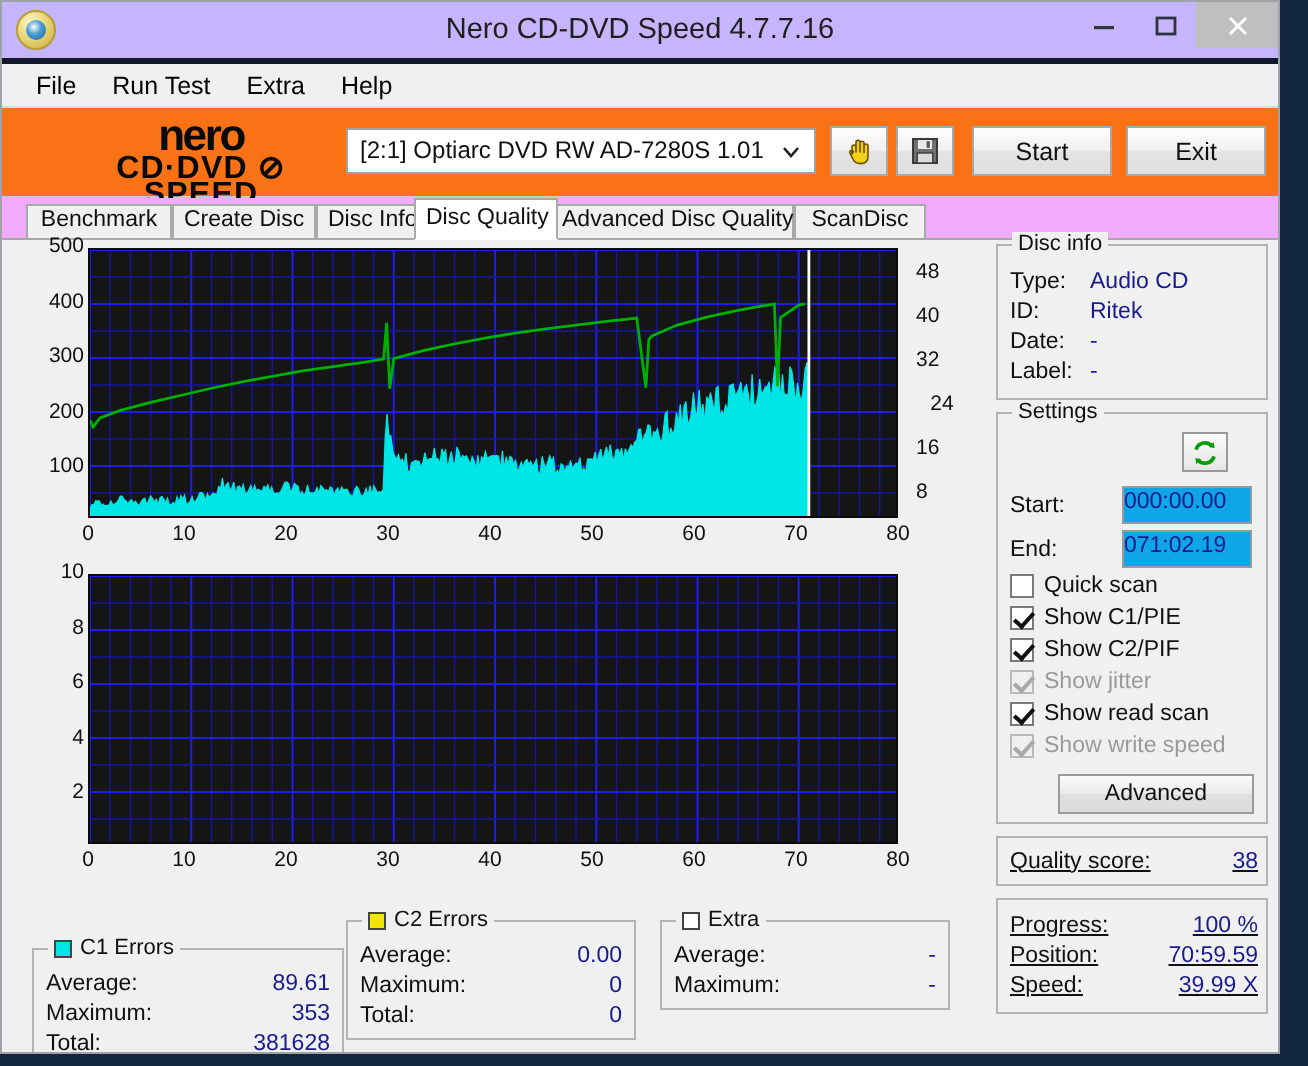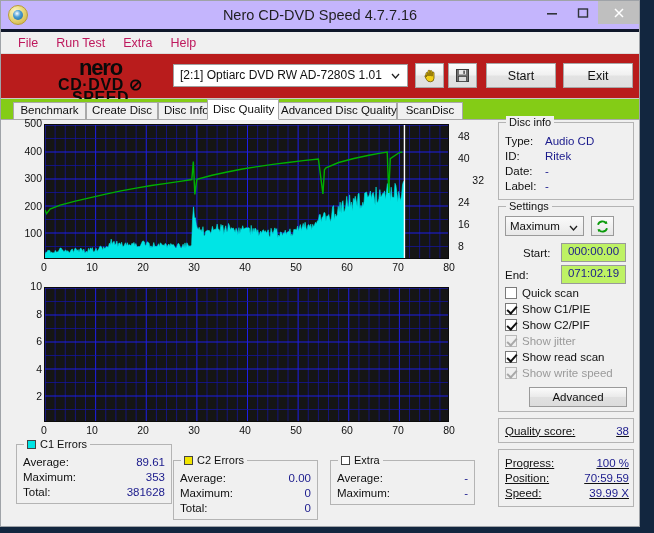--- a/index.html
+++ b/index.html
@@ -65,29 +65,29 @@
   
   #menubar {
     height: 22px;
     background: #f0f0f0;
     border-bottom: 1px solid #dcdcdc;
     padding-left: 8px;
     display: flex; align-items: center;
     box-sizing: border-box;
   }
   .menu-item {
-    font-size: 12.5px; color: #be185d;
+    font-size: 12.5px; color: #000000;
     padding: 2px 9px;
     white-space: nowrap;
   }
   
   #toolbar {
     position: relative;
     height: 44px;
-    background: #b91c1c;
+    background: #f97316;
     border-bottom: 1px solid #c9c9c9;
   }
   #nero-logo {
     position: absolute; left: 27px; top: 3px;
     width: 145px; height: 38px;
     text-align: center;
   }
   #nero-word {
     font-family: "Liberation Sans", sans-serif;
     font-weight: bold;
@@ -131,21 +131,21 @@
     font-size: 12.5px; color: #101010;
   }
   #btn-hand { left: 414px; width: 29px; }
   #btn-save { left: 447px; width: 29px; }
   #btn-start { left: 485px; width: 70px; }
   #btn-exit { left: 562px; width: 70px; }
   
   #tabstrip {
     position: relative;
     height: 20px;
-    background: #84cc16;
+    background: #f0abfc;
     padding-left: 0;
     box-sizing: border-box;
   }
   .tab {
     position: absolute; top: 3px;
     height: 17px;
     background: #f0f0f0;
     border: 1px solid #a9a9a9;
     border-bottom: none;
     box-sizing: border-box;
@@ -255,26 +255,26 @@
     position: absolute; left: 92px; top: 9px;
     width: 23px; height: 20px;
     background: linear-gradient(180deg,#fbfbfb 0%, #e6e6e6 100%);
     border: 1px solid #9a9a9a;
     box-sizing: border-box;
     display: flex; align-items: center; justify-content: center;
   }
   .tfield {
     position: absolute;
     width: 65px; height: 19px;
-    background: #bef264;
+    background: #0ea5e9;
     border: 1px solid #9a9a9a;
     box-sizing: border-box;
     font-size: 11.5px; color: #1a1a8c;
     line-height: 15px;
-    text-align: center;
+    text-align: left;
   }
   .tlabel { position: absolute; font-size: 11.5px; color: #101010; }
   .cbrow {
     position: absolute; left: 6px;
     display: flex; align-items: center; gap: 5px;
     font-size: 11.5px; color: #101010;
   }
   .cbrow.disabled { color: #9a9a9a; }
   .cb {
     width: 12px; height: 12px;
@@ -384,22 +384,22 @@
     <div class="chart-box" id="c1-chart" style="left:7px;top:2px;width:483px;height:168px">
 
       <div class="axlabel" style="left:0px;top:-5px;width:34px">500</div>
       <div class="axlabel" style="left:0px;top:22.6px;width:34px">400</div>
       <div class="axlabel" style="left:0px;top:50.2px;width:34px">300</div>
       <div class="axlabel" style="left:0px;top:77.8px;width:34px">200</div>
       <div class="axlabel" style="left:0px;top:105.4px;width:34px">100</div>
 
       <div class="axlabel" style="left:450px;top:7.5px;width:26px;text-align:left">48</div>
       <div class="axlabel" style="left:450px;top:29.6px;width:26px;text-align:left">40</div>
-      <div class="axlabel" style="left:450px;top:51.7px;width:26px;text-align:right">32</div>
-      <div class="axlabel" style="left:450px;top:73.8px;width:26px;text-align:left">24</div>
+      <div class="axlabel" style="left:450px;top:51.7px;width:26px;text-align:left">32</div>
+      <div class="axlabel" style="left:450px;top:73.8px;width:26px;text-align:center">24</div>
       <div class="axlabel" style="left:450px;top:95.9px;width:26px;text-align:left">16</div>
       <div class="axlabel" style="left:450px;top:118px;width:26px;text-align:left">8</div>
 
       <div class="axlabel x" style="left:26px;top:139px;width:20px">0</div>
       <div class="axlabel x" style="left:74px;top:139px;width:20px">10</div>
       <div class="axlabel x" style="left:125px;top:139px;width:20px">20</div>
       <div class="axlabel x" style="left:176px;top:139px;width:20px">30</div>
       <div class="axlabel x" style="left:227px;top:139px;width:20px">40</div>
       <div class="axlabel x" style="left:278px;top:139px;width:20px">50</div>
       <div class="axlabel x" style="left:329px;top:139px;width:20px">60</div>
@@ -533,21 +533,21 @@
             <line x1="0" y1="67.5" x2="405" y2="67.5" stroke="#1414a8" stroke-width="0.7"></line>
             <line x1="0" y1="54" x2="405" y2="54" stroke="#1e1ee6" stroke-width="1"></line>
             <line x1="0" y1="40.5" x2="405" y2="40.5" stroke="#1414a8" stroke-width="0.7"></line>
             <line x1="0" y1="27" x2="405" y2="27" stroke="#1e1ee6" stroke-width="1"></line>
             <line x1="0" y1="13.5" x2="405" y2="13.5" stroke="#1414a8" stroke-width="0.7"></line>
             <line x1="0" y1="0" x2="405" y2="0" stroke="#1e1ee6" stroke-width="1"></line>
           </svg>
       </div>
     </div>
 
-    <div class="gbox" style="left:15px;top:324px;width:156px;height:60px">
+    <div class="gbox" style="left:15px;top:354px;width:156px;height:60px">
       <div class="gbox-title">
         <span class="legend-sw" id="sw-c1" style="background: rgb(0, 229, 229);"></span>
         <span>C1 Errors</span>
       </div>
       <div class="statrow" style="top:11px">
         <span>Average:</span>
         <span class="v">89.61</span>
       </div>
       <div class="statrow" style="top:26px">
         <span>Maximum:</span>
@@ -611,36 +611,30 @@
         </div>
         <div class="kv">
           <span class="k">Label:</span>
           <span class="v">-</span>
         </div>
       </div>
 
       <div class="sbox" style="height:206px">
         <div class="sbox-title">Settings</div>
 
-        <div id="combo-speed">
-          <span>Maximum</span>
-          <svg id="combo-caret" width="11" height="11" viewBox="0 0 11 11">
-            <path d="M2 4 L5.5 8 L9 4" stroke="#202020" stroke-width="1.3" fill="none"></path>
-            </svg>
-        </div>
         <div id="btn-refresh">
           <svg width="15" height="15" viewBox="0 0 16 16">
             <path d="M3.2 6.2 A5 5 0 0 1 12 4.6" stroke="#0a9a0a" stroke-width="2" fill="none"></path>
             <path d="M12.8 9.8 A5 5 0 0 1 4 11.4" stroke="#0a9a0a" stroke-width="2" fill="none"></path>
             <path d="M12.6 2.2 L13.2 5.4 L10.1 4.6 Z" fill="#0a9a0a"></path>
             <path d="M3.4 13.8 L2.8 10.6 L5.9 11.4 Z" fill="#0a9a0a"></path>
           </svg>
         </div>
 
-        <div class="tlabel" style="left:24px;top:40px">Start:</div>
+        <div class="tlabel" style="left:6px;top:40px">Start:</div>
         <div class="tfield" style="left:62px;top:36px">000:00.00</div>
         <div class="tlabel" style="left:6px;top:62px">End:</div>
         <div class="tfield" style="left:62px;top:58px">071:02.19</div>
 
         <div class="cbrow" style="top:80px">
           <span class="cb"></span>
           <span>Quick scan</span>
         </div>
         <div class="cbrow" style="top:96px">
           <span class="cb on"></span>

